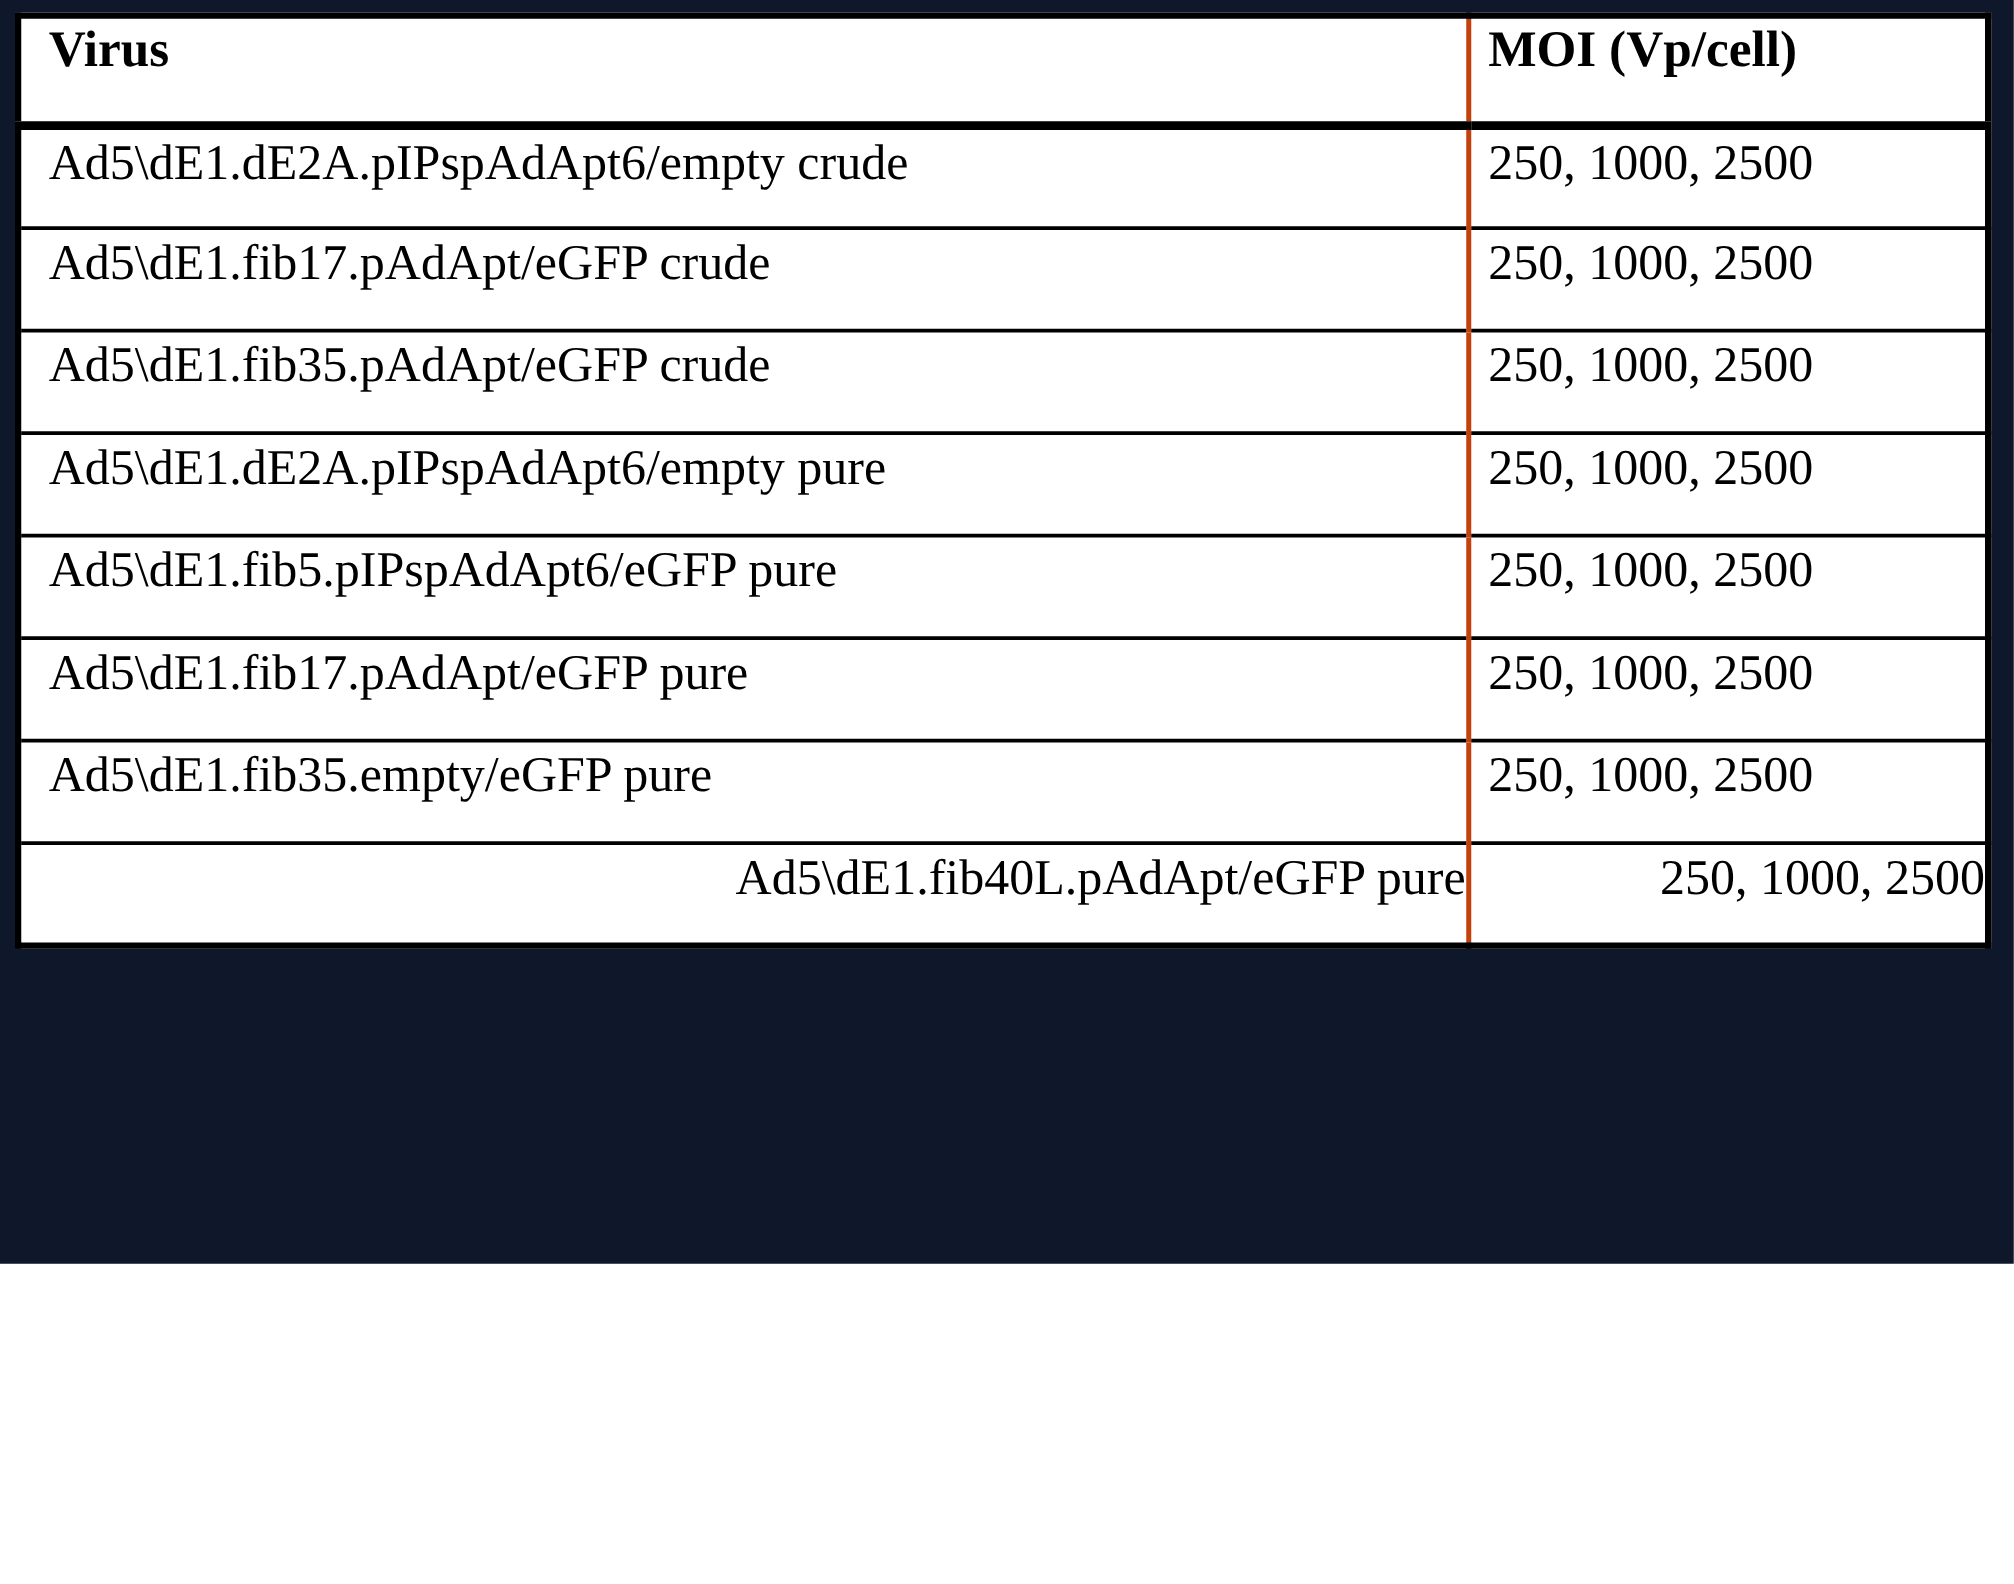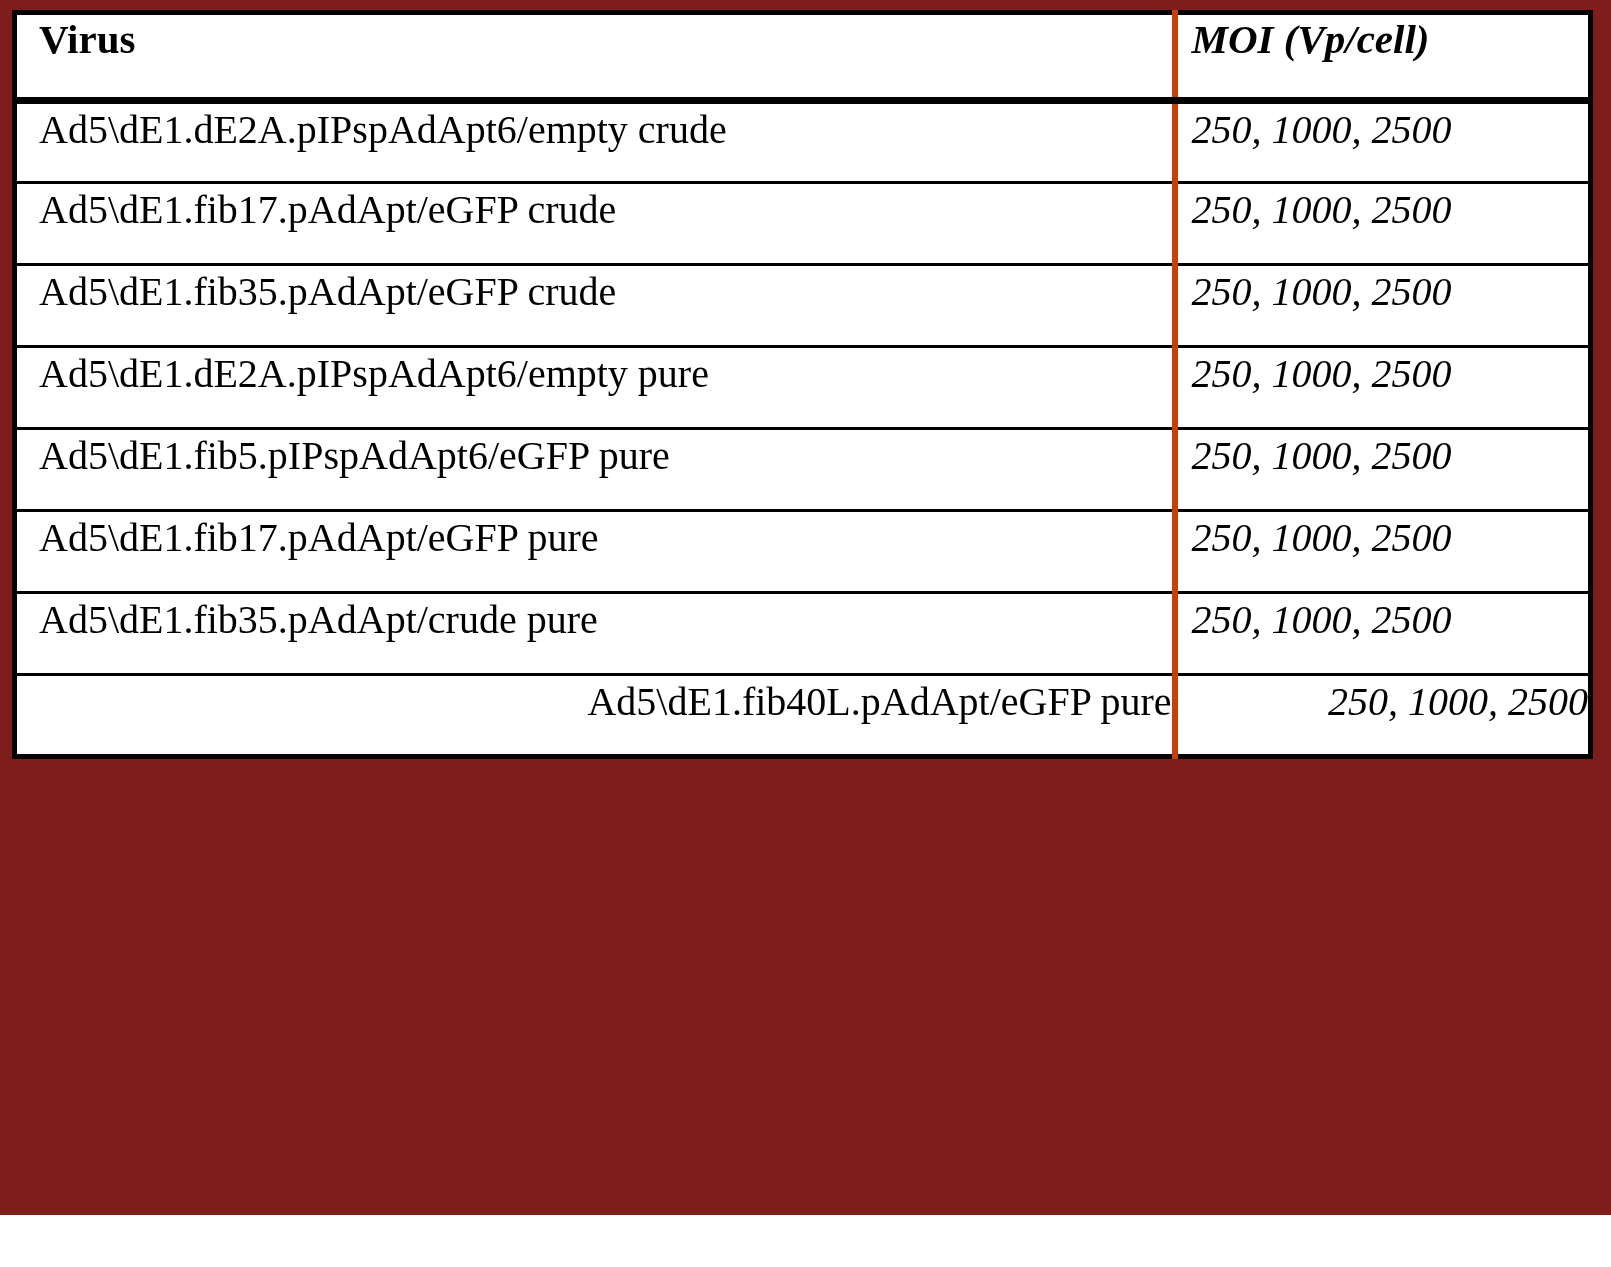--- a/index.html
+++ b/index.html
@@ -11,22 +11,22 @@
     width: 1611px;
     height: 1267px;
     font-family: "Liberation Serif", "DejaVu Serif", serif;
     color: #000000;
     overflow: hidden;
   }
 
   .page {
     position: relative;
     width: 1611px;
-    height: 1215px;
-    background: #7f1d1d;
+    height: 1011px;
+    background: #0f172a;
   }
 
   
   .table-wrap {
     position: absolute;
     left: 12px;
     top: 10px;
     width: 1576px;
   }
 
@@ -57,23 +57,22 @@
     box-sizing: border-box;
     line-height: 1.02;
     text-align: left;
     white-space: nowrap;
     overflow: hidden;
   }
 
   
   table.moi-table th.cell-moi,
   table.moi-table td.cell-moi {
-    border-left: 6px solid #c2410c;
+    border-left: 4px solid #c2410c;
     padding-left: 14px;
-    font-style: italic;
   }
 
   
   table.moi-table thead th {
     font-weight: bold;
     font-size: 41px;
     border-bottom: 7px solid #000;
     height: 88px;
     padding-top: 4px;
   }
@@ -156,21 +155,21 @@
           <tr>
             <td class="cell-virus">
               <span class="cell-text">Ad5\dE1.fib17.pAdApt/eGFP pure</span>
             </td>
             <td class="cell-moi">
               <span class="cell-text">250, 1000, 2500</span>
             </td>
           </tr>
           <tr>
             <td class="cell-virus">
-              <span class="cell-text">Ad5\dE1.fib35.pAdApt/crude pure</span>
+              <span class="cell-text">Ad5\dE1.fib35.empty/eGFP pure</span>
             </td>
             <td class="cell-moi">
               <span class="cell-text">250, 1000, 2500</span>
             </td>
           </tr>
           <tr>
             <td class="cell-virus">
               <span class="cell-text">Ad5\dE1.fib40L.pAdApt/eGFP pure</span>
             </td>
             <td class="cell-moi">

